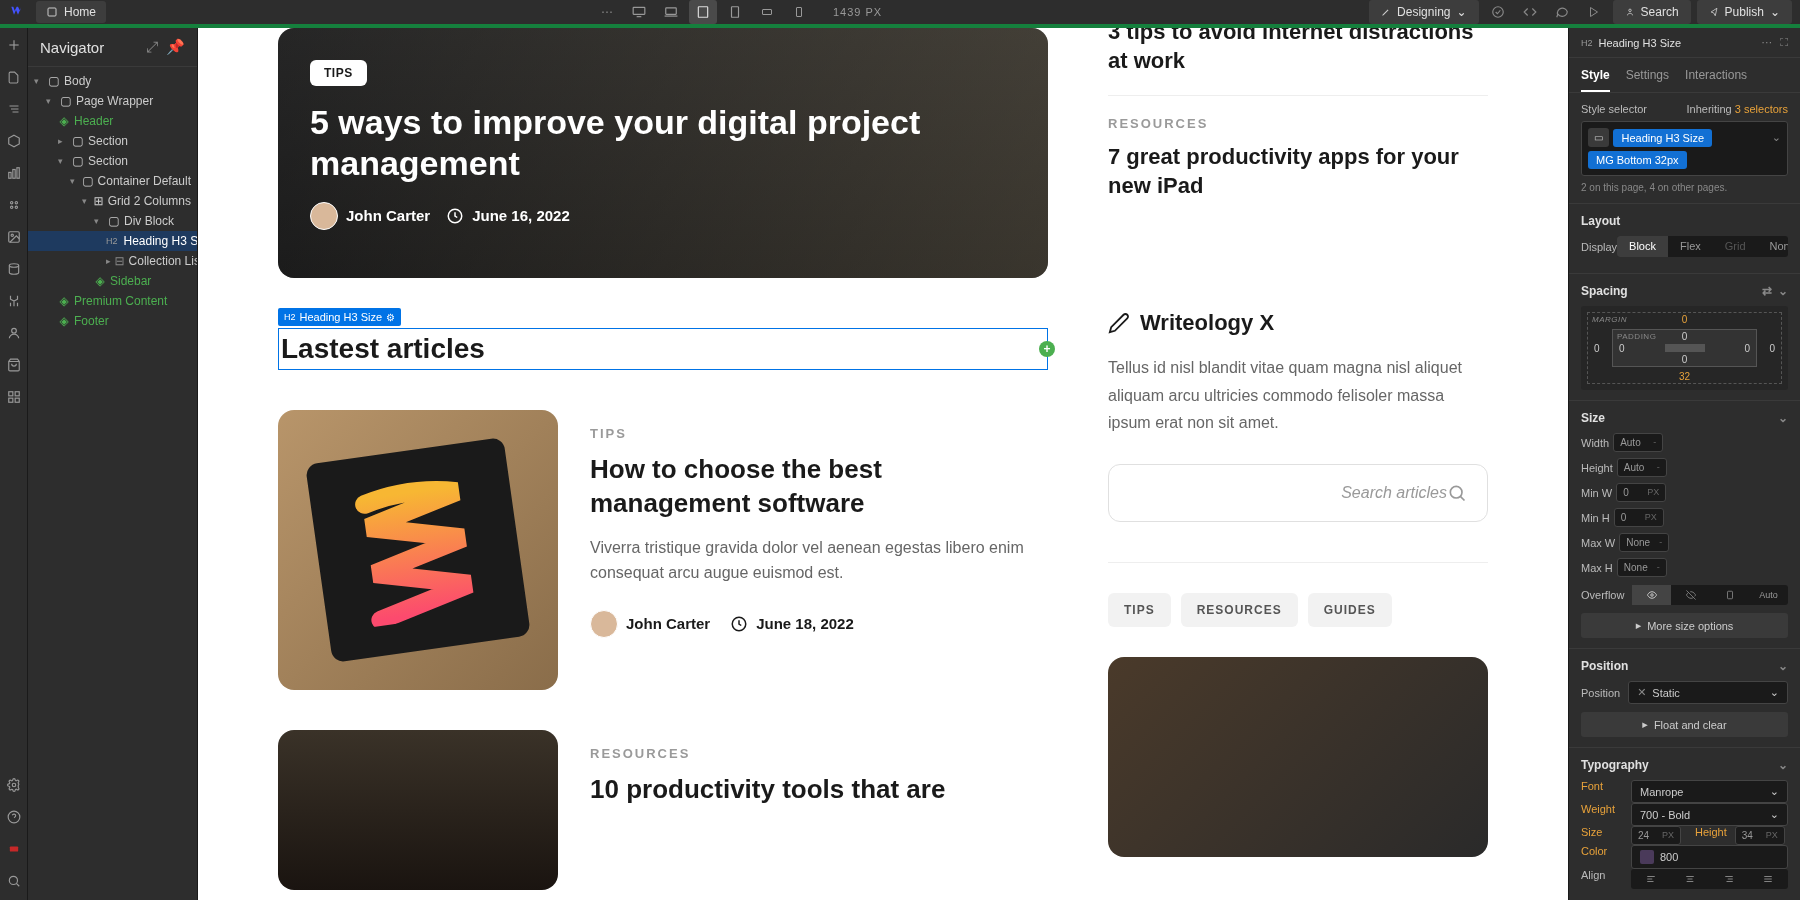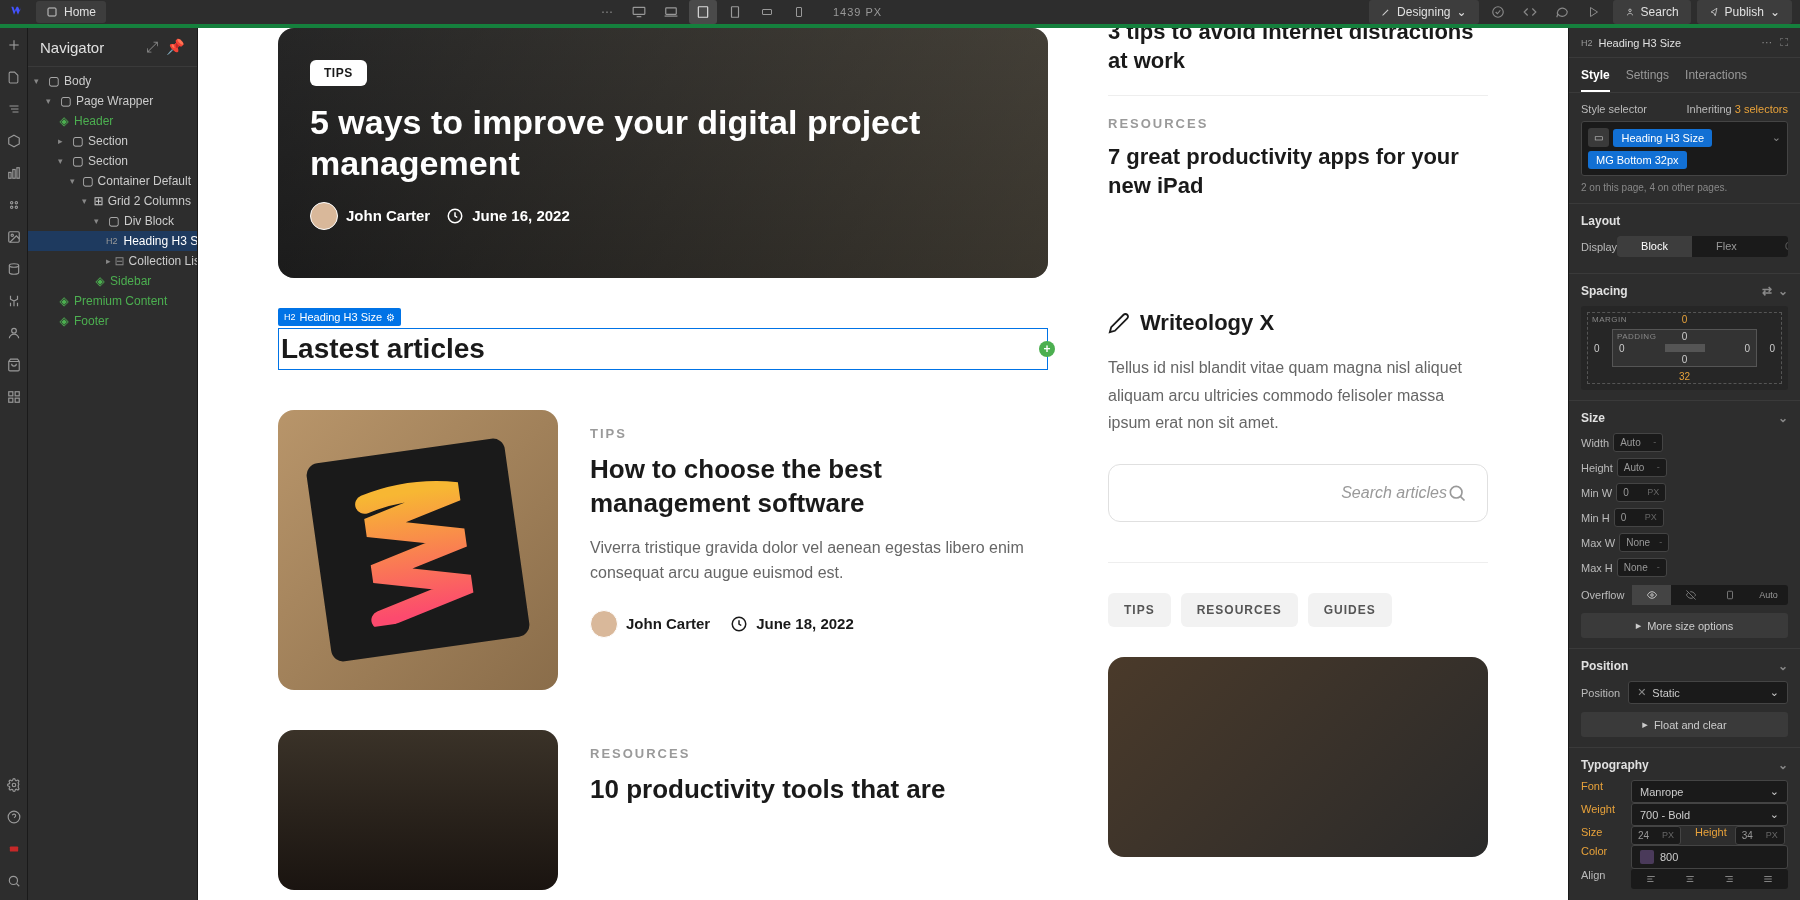--- a/index.html
+++ b/index.html
@@ -96,26 +96,26 @@
 .sp-row { display: flex; align-items: center; justify-content: space-between; margin-bottom: 6px; }
 .sp-label { color: #bbb; font-size: 11px; }
 .sp-label.orange { color: #e8a23a; }
 .selector-box { background: #1a1a1a; border: 1px solid #444; border-radius: 3px; padding: 6px; display: flex; flex-wrap: wrap; gap: 4px; align-items: center; }
 .selector-chip { background: #1270d4; color: #fff; padding: 3px 8px; border-radius: 3px; font-size: 11px; }
 .selector-combo { display: flex; align-items: center; gap: 4px; width: 100%; }
 .selector-icon-btn { background: #3a3a3a; padding: 4px 6px; border-radius: 3px; color: #ccc; font-size: 10px; }
 .inherit-link { color: #e8a23a; }
 .sp-section-title { font-weight: 600; color: #e0e0e0; font-size: 12px; display: flex; justify-content: space-between; align-items: center; }
 .display-toggle { display: flex; background: #1a1a1a; border-radius: 3px; overflow: hidden; }
-.display-opt { padding: 4px 24px; color: #999; font-size: 11px; }
+.display-opt { padding: 4px 12px; color: #999; font-size: 11px; }
 .display-opt.active { background: #3d3d3d; color: #fff; }
 .display-opt.dim { color: #555; }
 .spacing-box { background: #262626; border-radius: 3px; padding: 6px; position: relative; }
 .margin-box { border: 1px dashed #555; padding: 16px 24px; position: relative; font-size: 10px; }
-.margin-label { position: absolute; top: 2px; left: 4px; font-size: 8px; color: #888; letter-spacing: 0.5px; }
+.margin-label { position: absolute; top: 2px; left: 4px; font-size: 8px; color: #888; letter-spacing: 0.5px; font-style: italic; }
 .padding-box { border: 1px solid #555; background: #333; padding: 14px 20px; position: relative; display: flex; align-items: center; justify-content: center; }
 .padding-label { position: absolute; top: 2px; left: 4px; font-size: 8px; color: #888; letter-spacing: 0.5px; }
 .sp-val { color: #ccc; font-size: 10px; text-align: center; }
 .sp-val.orange { color: #e8a23a; }
 .m-top { position: absolute; top: 1px; left: 50%; transform: translateX(-50%); }
 .m-bottom-v { position: absolute; bottom: 1px; left: 50%; transform: translateX(-50%); }
 .m-left { position: absolute; left: 6px; top: 50%; transform: translateY(-50%); }
 .m-right { position: absolute; right: 6px; top: 50%; transform: translateY(-50%); }
 .inner-box { width: 40px; height: 8px; background: #555; }
 .size-grid { display: grid; grid-template-columns: 1fr; gap: 6px 8px; }

